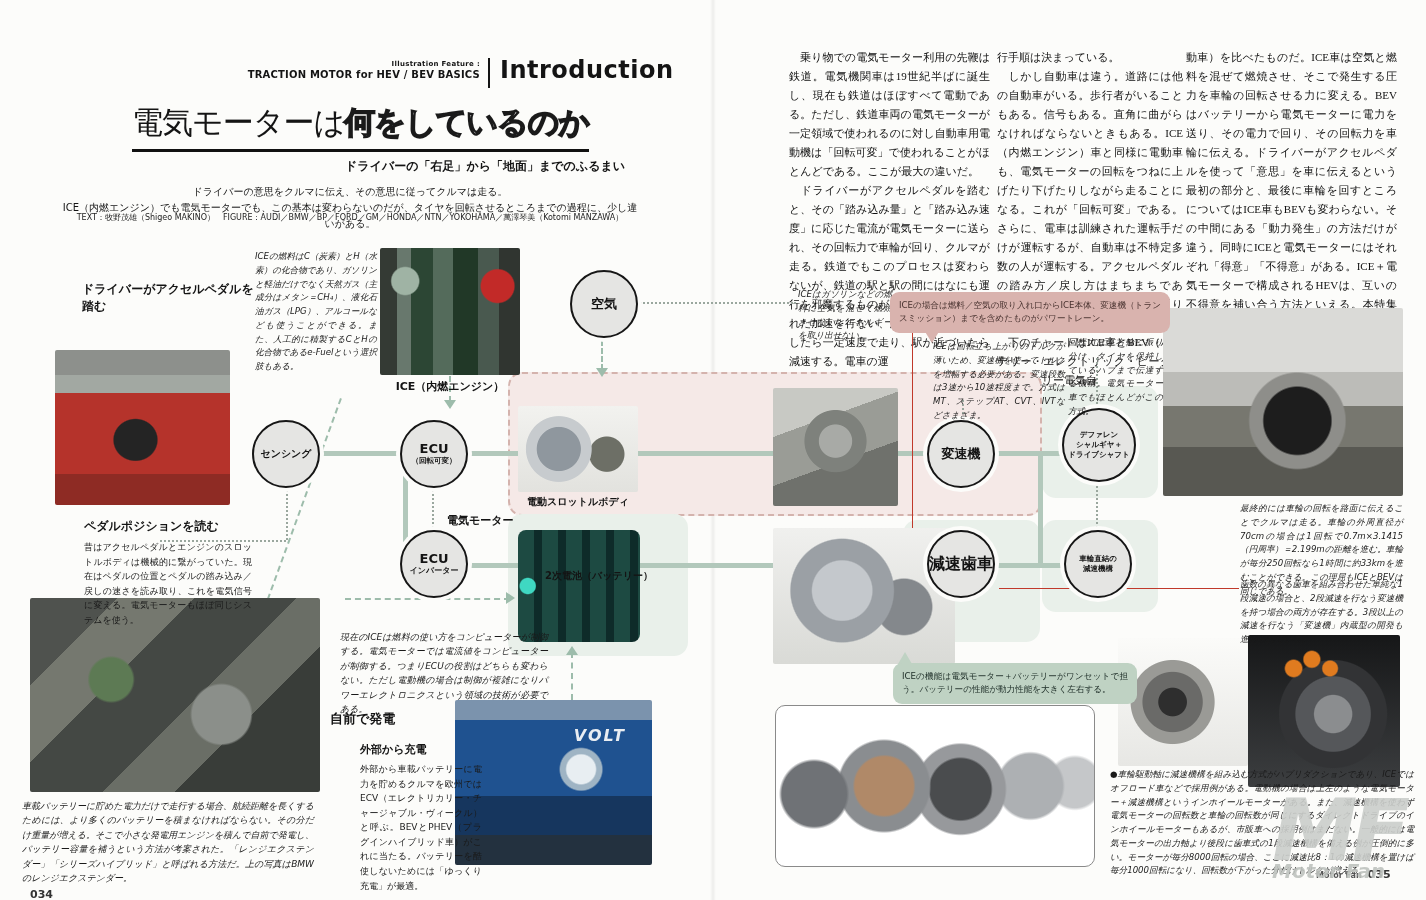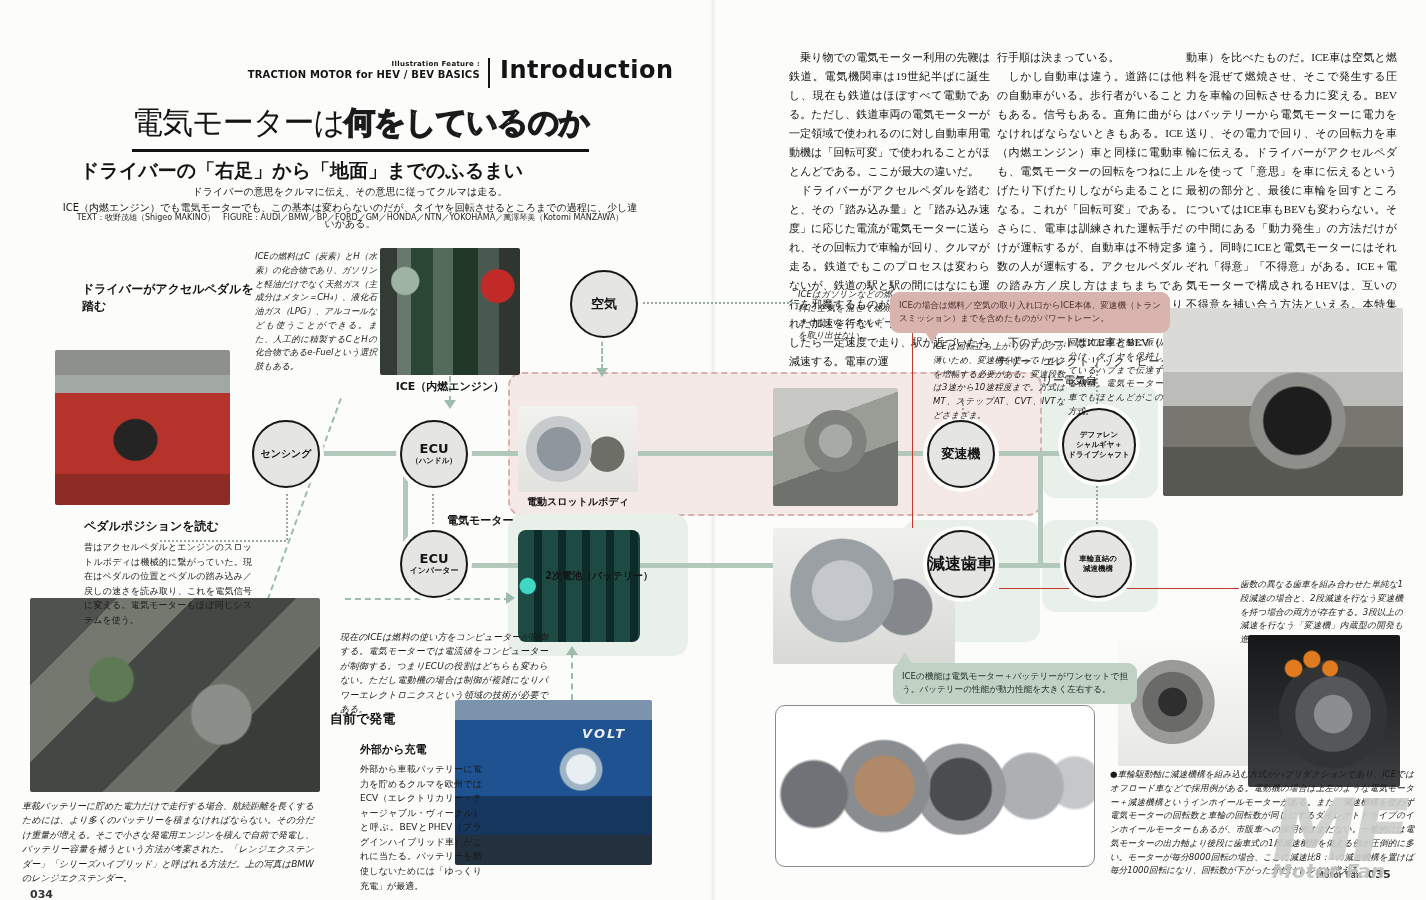--- a/index.html
+++ b/index.html
@@ -14,21 +14,21 @@
   
   .feat{left:150px;top:60px;width:330px;text-align:right;line-height:1.25;}
   .feat .l1{font-size:7px;font-weight:bold;letter-spacing:.3px;}
   .feat .l2{font-size:10px;font-weight:bold;letter-spacing:.2px;}
   .feat-div{left:488px;top:58px;width:2px;height:30px;background:#141414;}
   .intro{left:500px;top:56px;font-size:24px;font-weight:bold;letter-spacing:.5px;}
   .title{left:132px;top:102px;border-bottom:3px solid #111;padding-bottom:5px;white-space:nowrap;}
   .title .solid{font-size:31px;font-weight:normal;letter-spacing:-1px;}
   .title .outline{font-size:31px;font-weight:bold;letter-spacing:-1px;color:#fff;
                   -webkit-text-stroke:1.4px #1a1a1a;text-stroke:1.4px #1a1a1a;}
-  .subtitle{left:80px;top:158px;width:545px;text-align:left;font-size:19px;font-weight:bold;}
+  .subtitle{left:80px;top:158px;width:545px;text-align:right;font-size:12px;font-weight:bold;}
   .lede{left:60px;top:184px;width:580px;text-align:center;font-size:10px;line-height:1.6;}
   .credits{left:60px;top:212px;width:580px;text-align:center;font-size:8px;color:#222;}
 
   
   .col{top:48px;height:248px;font-family:"Liberation Serif","DejaVu Serif",serif;
        font-size:11px;line-height:1.73;color:#101010;}
   .c1{left:789px;width:201px;}
   .c2{left:997px;width:186px;}
   .c3{left:1186px;width:211px;}
 
@@ -114,21 +114,21 @@
      linear-gradient(180deg,#161718,#3c3e40);}
   .exploded{background:
      radial-gradient(circle at 12% 55%,#6f7276 0 11%,rgba(0,0,0,0) 12%),
      radial-gradient(circle at 34% 50%,#b08968 0 13%,#8a8d90 14% 20%,rgba(0,0,0,0) 21%),
      radial-gradient(circle at 58% 52%,#4a4c4e 0 15%,#97999c 16% 22%,rgba(0,0,0,0) 23%),
      radial-gradient(circle at 80% 50%,#adb0b3 0 12%,rgba(0,0,0,0) 13%),
      radial-gradient(circle at 94% 48%,#c5c7c9 0 8%,rgba(0,0,0,0) 9%),
      #fff;
      border:1.5px solid #8a8a8a;border-radius:10px;}
   .volt-word{position:absolute;right:26px;top:26px;color:#e9edf2;font-weight:bold;
-             font-style:italic;font-size:13px;letter-spacing:2px;text-align:right;}
+             font-style:italic;font-size:16px;letter-spacing:2px;text-align:right;}
 
   
   .folio{font-size:11px;font-weight:bold;color:#333;z-index:4;}
   .brandline{display:flex;align-items:baseline;gap:6px;}
   .brand-sm{font-size:8px;font-weight:bold;color:#555;}
   .wm{z-index:4;opacity:.9;}
   .wm-mf{font-size:86px;font-weight:bold;font-style:italic;letter-spacing:-6px;
          color:#cbcecb;line-height:.8;}
   .wm-txt{font-size:20px;font-weight:bold;font-style:italic;color:#bfc3bf;margin-top:-6px;}
 </style>
@@ -209,21 +209,21 @@
   <div class="abs photo exploded" style="left:775px;top:705px;width:318px;height:160px;"></div>
 
   <div class="abs node" style="left:570px;top:270px;">
     <span class="big">空気</span>
   </div>
   <div class="abs node" style="left:252px;top:420px;">
     <span class="mid" style="font-size:10px;">センシング</span>
   </div>
   <div class="abs node" style="left:400px;top:420px;">
     <span class="big">ECU</span>
-    <span class="xs">（ハンドル）</span>
+    <span class="xs">（回転可変）</span>
   </div>
   <div class="abs node" style="left:400px;top:530px;">
     <span class="big">ECU</span>
     <span class="sm">インバーター</span>
   </div>
   <div class="abs node" style="left:927px;top:420px;">
     <span class="big">変速機</span>
   </div>
   <div class="abs node" style="left:927px;top:530px;">
     <span class="mid">減速歯車</span>
@@ -257,20 +257,21 @@
   <div class="abs" style="left:360px;top:742px;width:122px;z-index:3;">
     <div class="blk-h" style="font-size:11px;">外部から充電</div>
     <div class="blk-b">外部から車載バッテリーに電力を貯めるクルマを欧州ではECV（エレクトリカリー・チャージャブル・ヴィークル）と呼ぶ。BEVとPHEV（プラグインハイブリッド車）がこれに当たる。バッテリーを酷使しないためには「ゆっくり充電」が最適。</div>
   </div>
 
   <div class="abs note" style="left:798px;top:288px;width:94px;">ICEはガソリンなどの燃料に空気を混ぜて燃焼させないとエネルギーを取り出せない。</div>
   <div class="abs callout co-pink" style="left:890px;top:292px;width:262px;">ICEの場合は燃料／空気の取り入れ口からICE本体、変速機（トランスミッション）までを含めたものがパワートレーン。</div>
   <div class="abs tail" style="left:924px;top:330px;border-left:8px solid transparent;border-right:8px solid transparent;border-top:13px solid #d9b3ae;"></div>
   <div class="abs note" style="left:933px;top:340px;width:132px;">ICEは回転立ち上がりのトルクが薄いため、変速機を使ってトルクを増幅する必要がある。変速段数は3速から10速程度まで。方式はMT、ステップAT、CVT、IVTなどさまざま。</div>
   <div class="abs note" style="left:1068px;top:336px;width:95px;">回転力は左右輪に振り分け、タイヤを保持しているハブまで伝達する機構。電気モーター車でもほとんどがこの方式。</div>
+  <div class="abs note" style="left:1240px;top:502px;width:163px;">最終的には車輪の回転を路面に伝えることでクルマは走る。車輪の外周直径が70cmの場合は1回転で0.7m×3.1415（円周率）＝2.199mの距離を進む。車輪が毎分250回転なら1時間に約33kmを進むことができる。この理屈もICEとBEVは同じである。</div>
   <div class="abs note" style="left:1240px;top:578px;width:163px;">歯数の異なる歯車を組み合わせた単純な1段減速の場合と、2段減速を行なう変速機を持つ場合の両方が存在する。3段以上の減速を行なう「変速機」内蔵型の開発も進められている。</div>
   <div class="abs tail" style="left:898px;top:652px;border-left:7px solid transparent;border-right:7px solid transparent;border-bottom:12px solid #bfd2c3;"></div>
   <div class="abs callout co-green" style="left:893px;top:663px;width:226px;">ICEの機能は電気モーター＋バッテリーがワンセットで担う。バッテリーの性能が動力性能を大きく左右する。</div>
   <div class="abs note" style="left:1110px;top:768px;width:304px;">●車輪駆動軸に減速機構を組み込む方式がハブリダクションであり、ICEではオフロード車などで採用例がある。電動機の場合は上左のような電気モーター＋減速機構というインホイールモーターがある。また、減速機構を使わず電気モーターの回転数と車輪の回転数が同じにするダイレクトドライブのインホイールモーターもあるが、市販車への採用例はまだない。一般的には電気モーターの出力軸より後段に歯車式の1段減速機構を備える例が圧倒的に多い。モーターが毎分8000回転の場合、ここに減速比8：1の減速機構を置けば毎分1000回転になり、回転数が下がった分だけトルクが増える。</div>
 
   <div class="abs folio" style="left:30px;top:868px;margin-top:20px;">034</div>
   <div class="abs folio brandline" style="left:1316px;top:868px;">
     <span class="brand-sm">Motor Fan</span>
     <span>035</span>
   </div>

